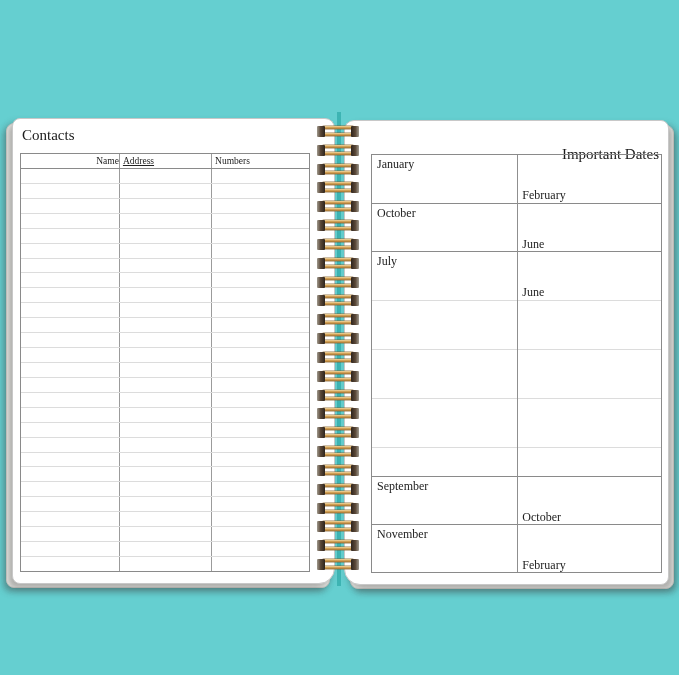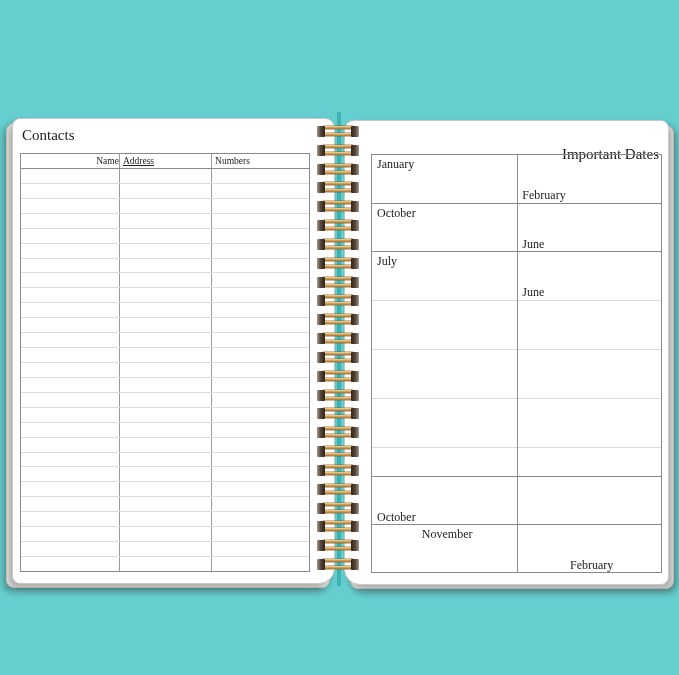--- a/index.html
+++ b/index.html
@@ -171,28 +171,29 @@
             <div class="month-label first">July</div>
             <div class="month-label second">June</div>
           </div>
           <div class="month-line"></div>
           <div class="month-line"></div>
           <div class="month-line"></div>
           <div class="month-line"></div>
         </div>
         <div class="month-section" style="flex-grow: 5;">
           <div class="month-label-row">
+            <div class="month-label first">September</div>
             <div class="month-label second">October</div>
           </div>
           <div class="month-line"></div>
           <div class="month-line"></div>
           <div class="month-line"></div>
           <div class="month-line"></div>
         </div>
-        <div class="month-section" style="flex-grow: 4; text-align: center;">
+        <div class="month-section" style="flex-grow: 4;">
           <div class="month-label-row">
             <div class="month-label first">November</div>
             <div class="month-label second">February</div>
           </div>
           <div class="month-line"></div>
           <div class="month-line"></div>
           <div class="month-line"></div>
         </div>
       </div>
   </div>

